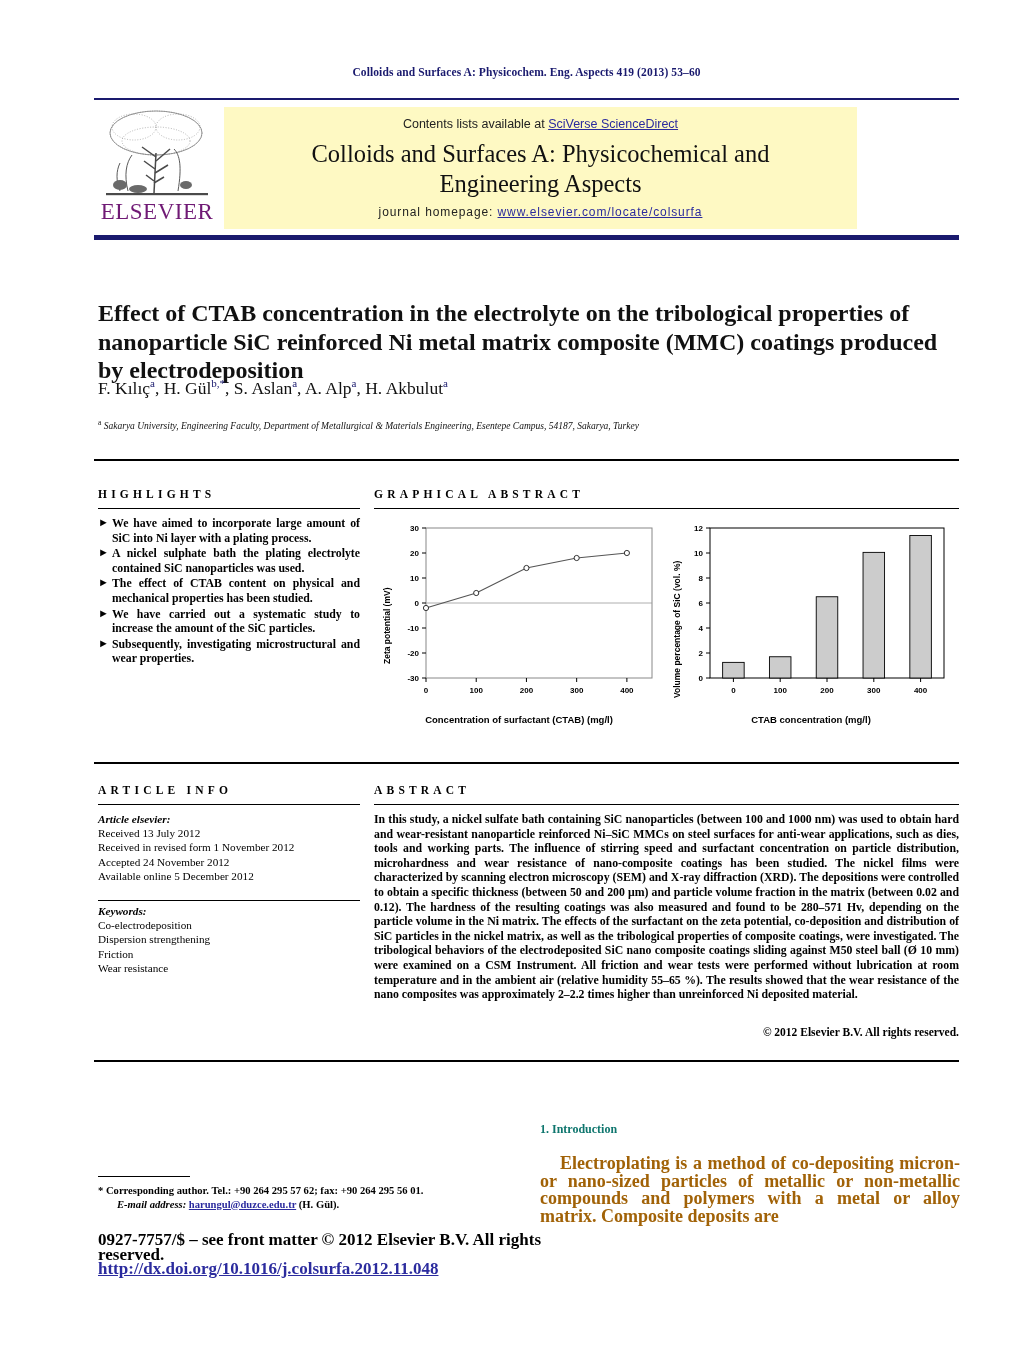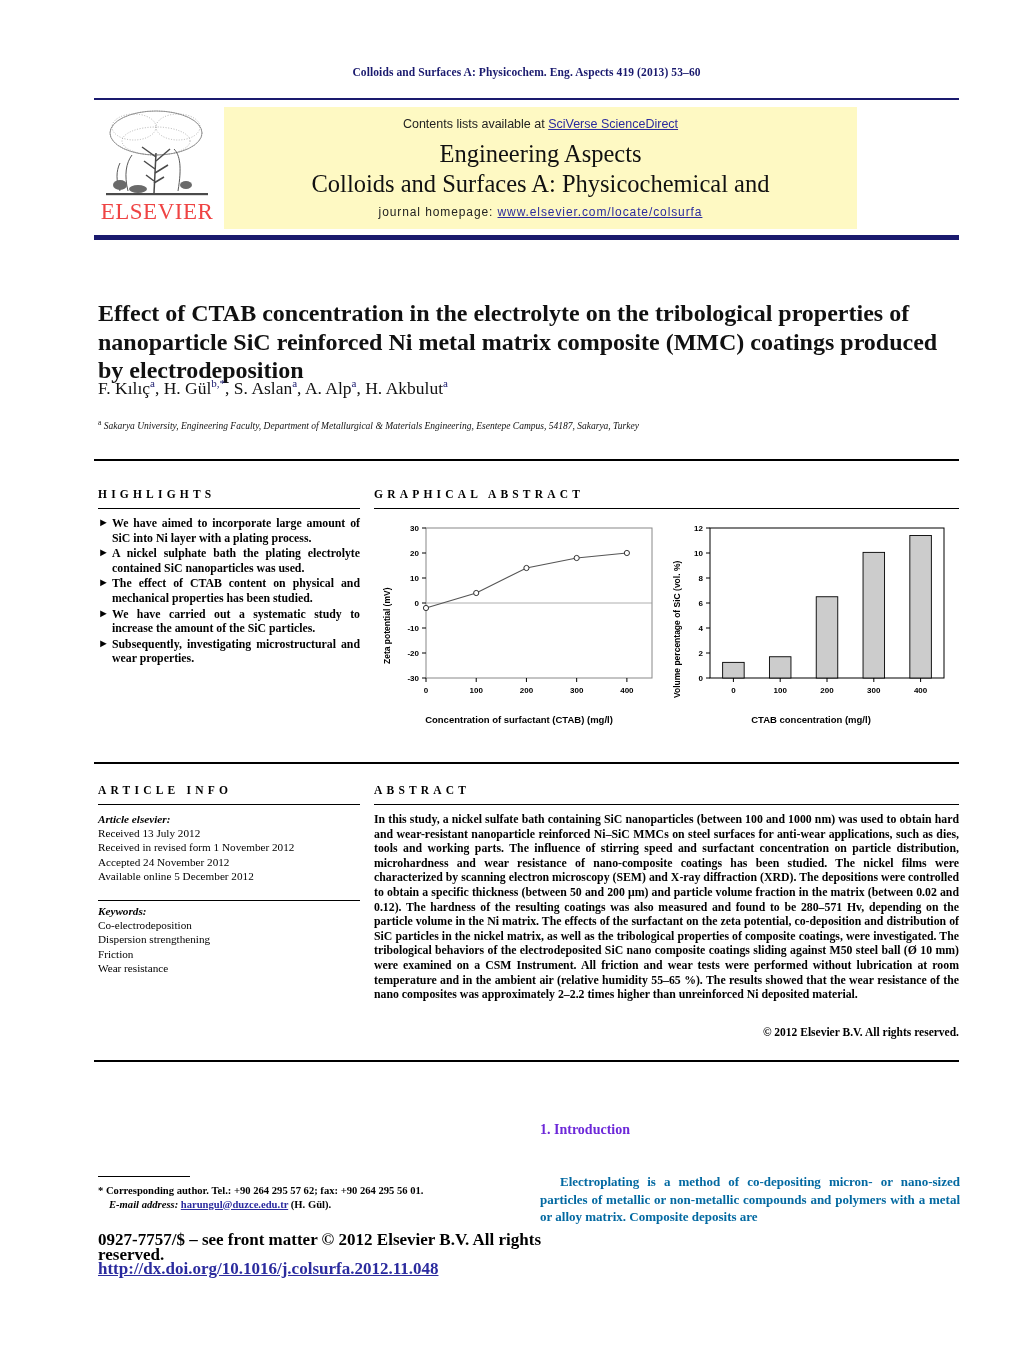--- a/index.html
+++ b/index.html
@@ -64,21 +64,21 @@
     height: 92px;
   }
   .elsevier-word {
     position: absolute;
     left: 0px; top: 92px;
     width: 118px;
     text-align: center;
     font-family: "Liberation Serif", serif;
     font-size: 23px;
     letter-spacing: 0.5px;
-    color: #ef4444;
+    color: #701a75;
   }
   .masthead {
     position: absolute;
     left: 208px; top: 107px;
     width: 633px;
     height: 122px;
     background: #fef9c3;
   }
   .contents-line {
     position: absolute;
@@ -339,34 +339,33 @@
     font-size: 11.5px;
     color: #000000;
   }
 
   
   .intro-head {
     position: absolute;
     left: 524px; top: 1122px;
     font-family: "Liberation Serif", serif;
     font-weight: bold;
-    font-size: 14px;
-    color: #6d28d9;
+    font-size: 12px;
+    color: #0f766e;
   }
   .intro-body {
     position: absolute;
     left: 524px; top: 1155px;
     width: 420px;
     font-family: "Liberation Serif", serif;
     font-weight: bold;
-    font-size: 13px;
+    font-size: 18px;
     line-height: 17.5px;
     text-align: justify;
-    color: #0369a1;
-    margin-top: 18px;
+    color: #a16207;
   }
   .intro-body .indent { display: inline-block; width: 20px; }
 
   
   .fn-rule {
     position: absolute;
     left: 82px; top: 1176px;
     width: 92px;
     height: 1px;
     background: #000;
@@ -374,21 +373,21 @@
   .corresp {
     position: absolute;
     left: 82px; top: 1184px;
     width: 420px;
     font-family: "Liberation Serif", serif;
     font-weight: bold;
     font-size: 10.6px;
     line-height: 13.5px;
     color: #000;
   }
-  .corresp .ital { font-style: italic; }
+  .corresp .ital { font-style: italic; margin-left: 8px; }
   .corresp .mail { color: #2b2b9e; margin-top: 24px; }
   .corresp .l2 { display: block; padding-left: 11px; }
   .issn {
     position: absolute;
     left: 82px; top: 1233px;
     width: 470px;
     font-family: "Liberation Serif", serif;
     font-weight: bold;
     font-size: 17px;
     line-height: 14.5px;
@@ -436,22 +435,22 @@
       <rect x="4" y="86" width="102" height="2.2" fill="#4a4a4a"></rect>
     </svg>
     <div class="elsevier-word">ELSEVIER</div>
   </div>
 
   <div class="masthead">
     <div class="contents-line">
       <span>Contents lists available at </span><a class="sd-link" href="#">SciVerse ScienceDirect</a>
     </div>
     <div class="journal-title">
+      <div>Colloids and Surfaces A: Physicochemical and</div>
       <div>Engineering Aspects</div>
-      <div>Colloids and Surfaces A: Physicochemical and</div>
     </div>
     <div class="homepage-line">
       <span>journal homepage: </span><a class="hp-url" href="#">www.elsevier.com/locate/colsurfa</a>
     </div>
   </div>
 
 
   <div class="header-rule-bottom"></div>
 
   <h1 class="article-title">Effect of CTAB concentration in the electrolyte on the tribological properties of nanoparticle SiC reinforced Ni metal matrix composite (MMC) coatings produced by electrodeposition</h1>

